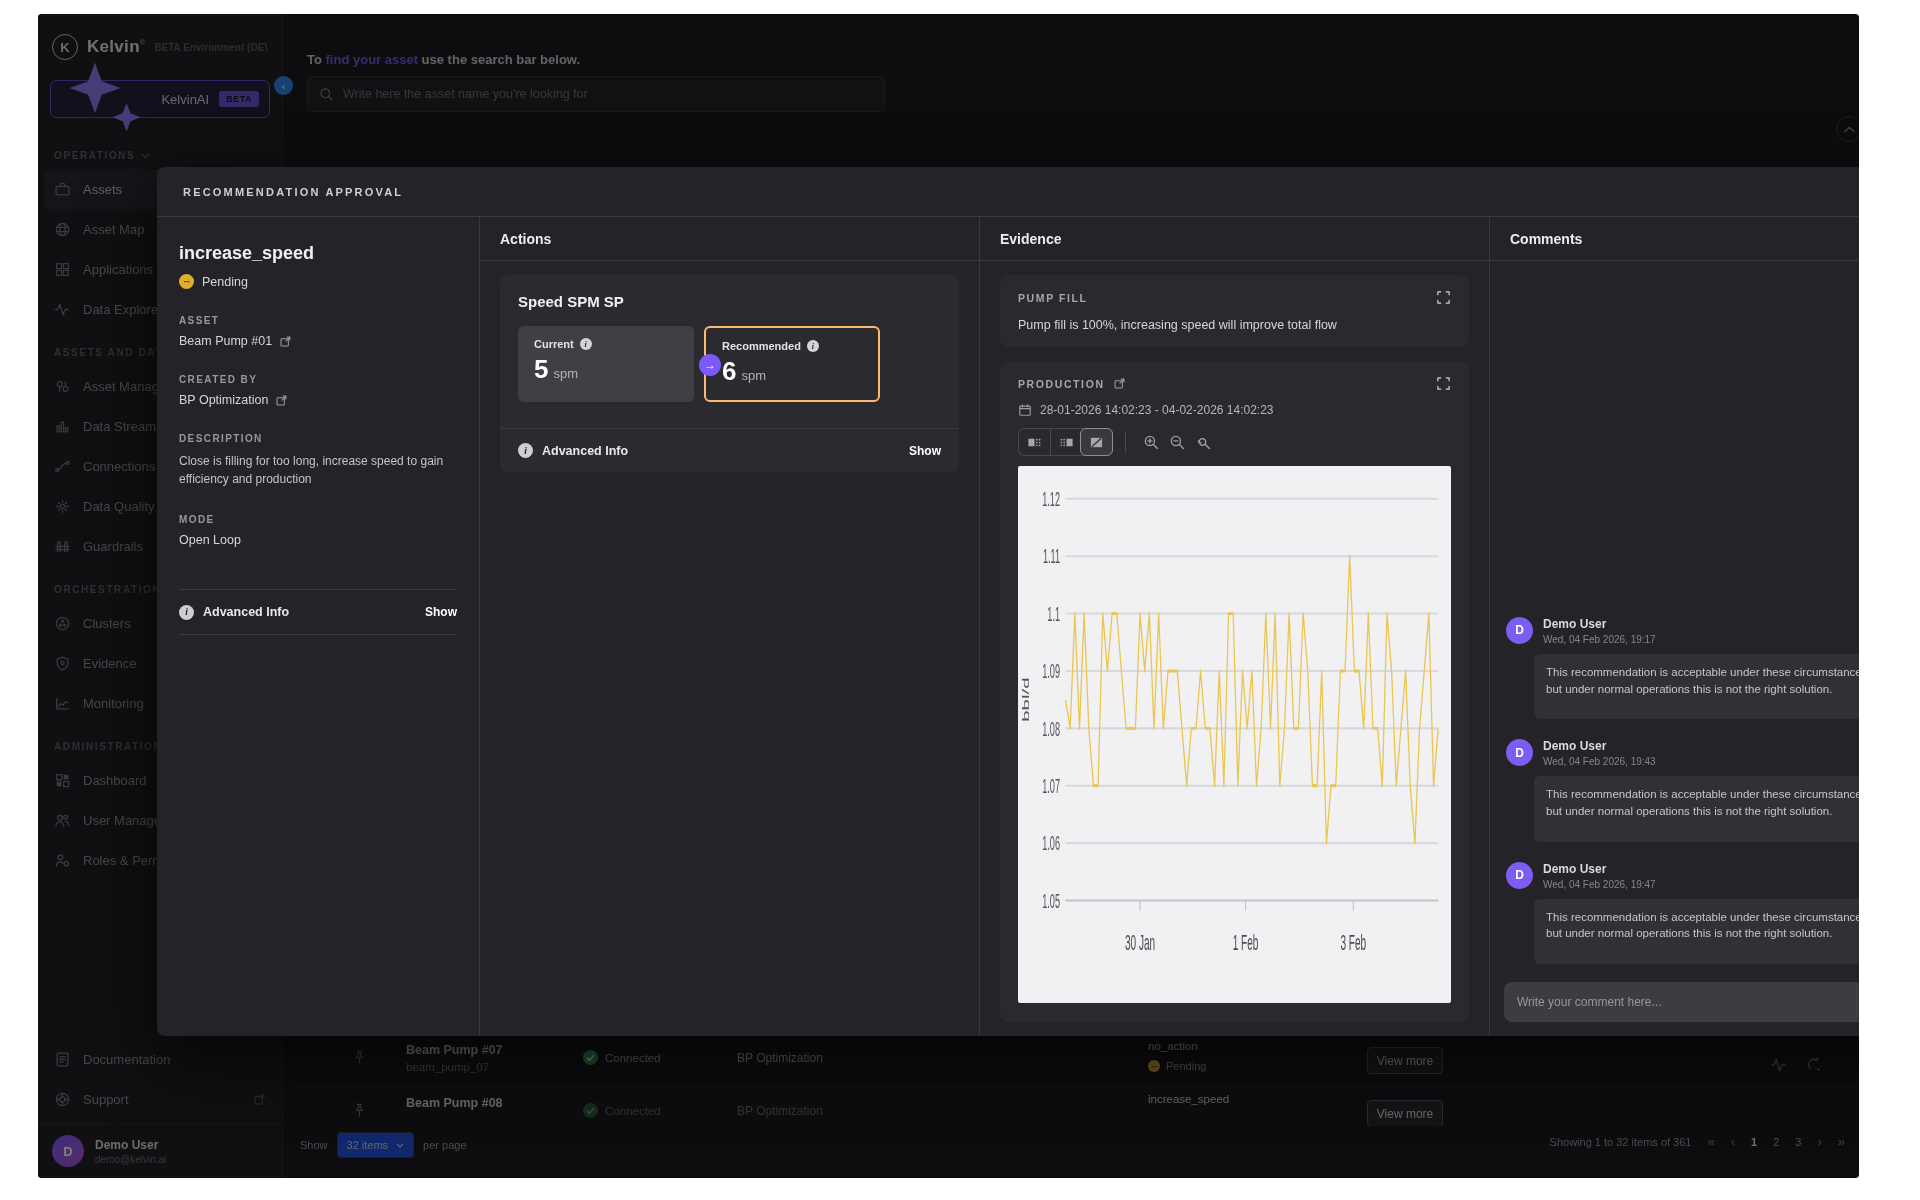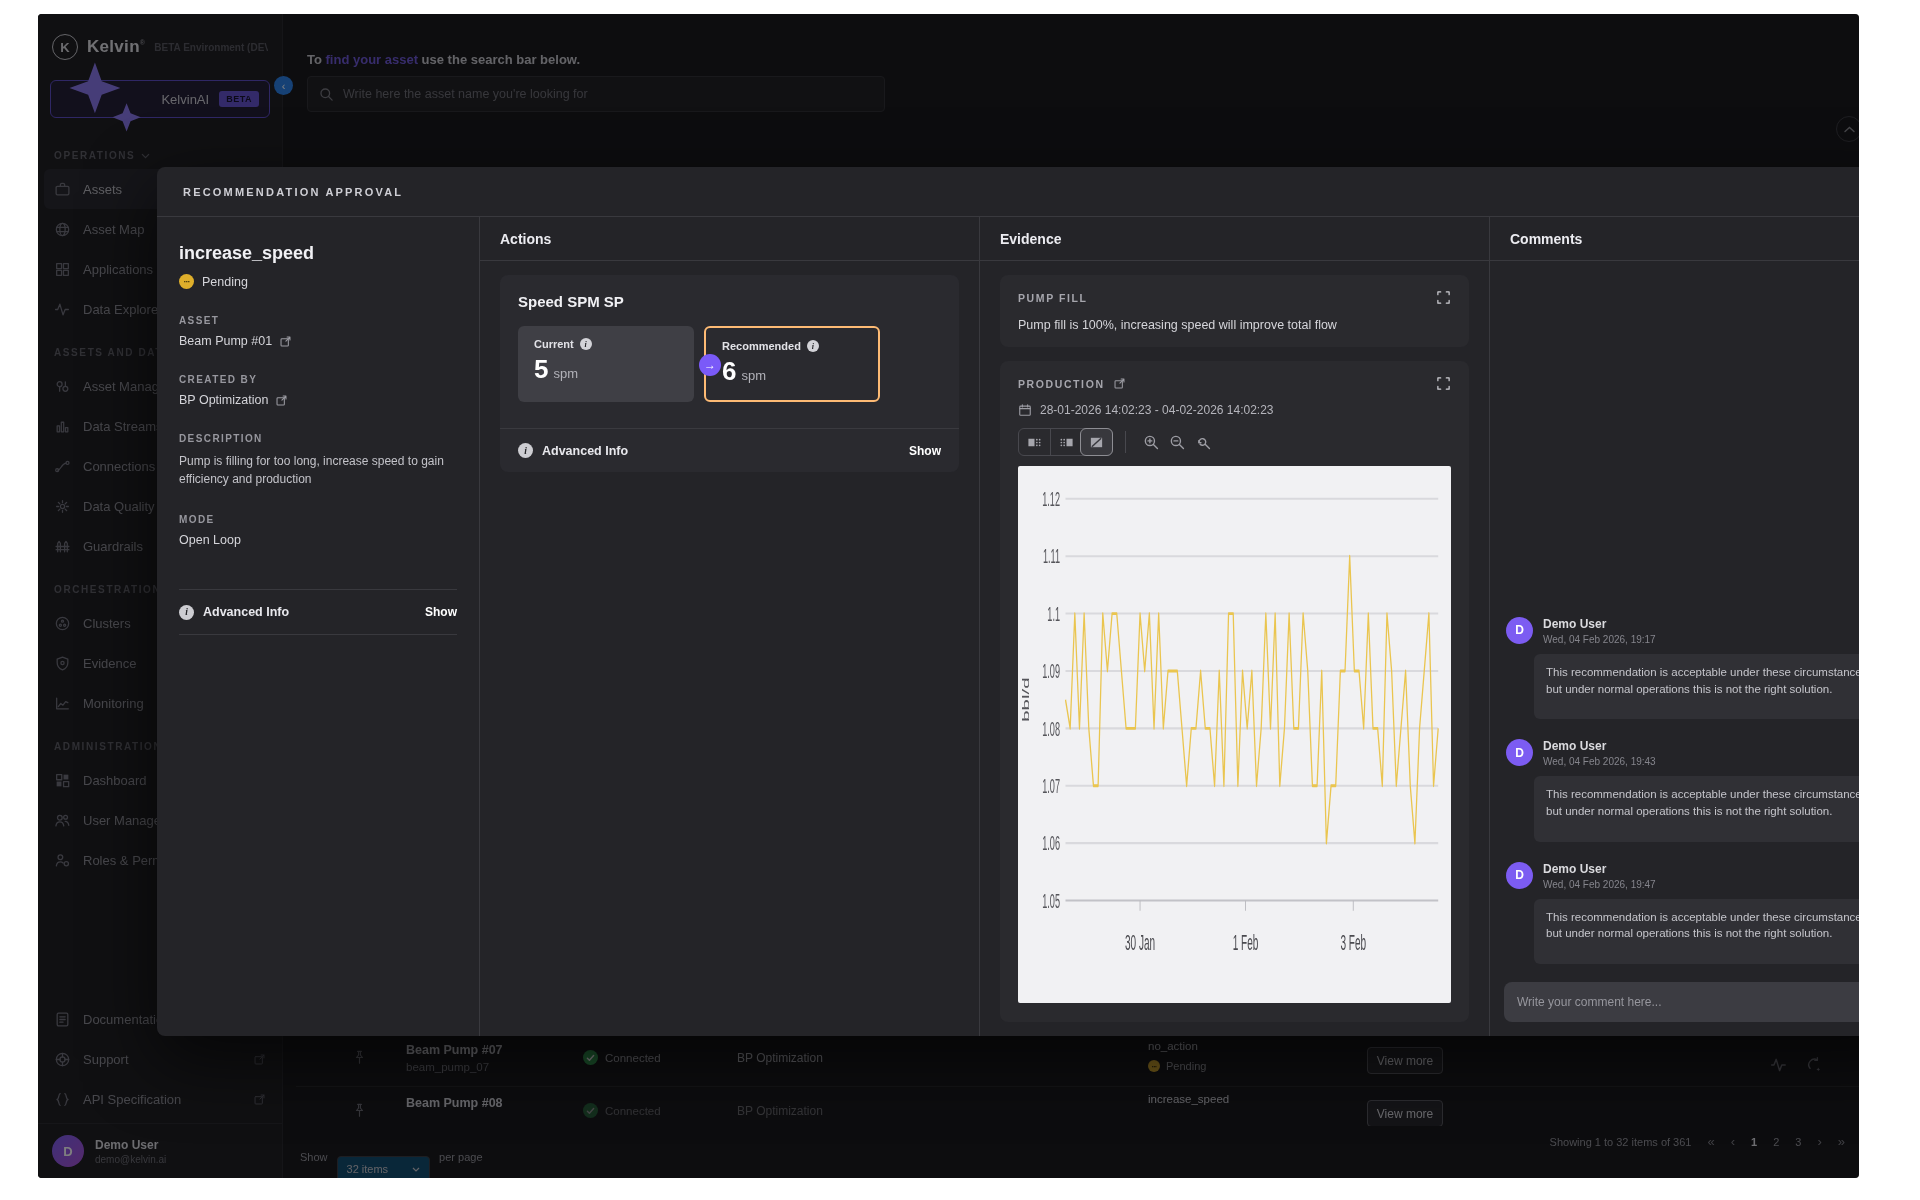--- a/index.html
+++ b/index.html
@@ -59,21 +59,21 @@
   .app-cell { left:441px; top:17px; font-size:12px; color:#b3b3ba; }
   .rec-cell { left:852px; top:6px; font-size:11.5px; color:#c9c9cf; }
   .rec-status { left:852px; top:26px; display:flex; align-items:center; gap:6px; font-size:11px; color:#9a9aa1; }
   .y-dot { width:12px; height:12px; border-radius:50%; background:#dfaf2b; color:#423408; font-size:8px; font-weight:700; display:flex; align-items:center; justify-content:center; letter-spacing:-1px; }
   .view-more { left:1071px; top:13px; width:76px; height:27px; border:1px solid #55555b; background:#232327; border-radius:4px; color:#d2d2d8; font-size:12px; display:flex; align-items:center; justify-content:center; }
   .bg-row:nth-child(2) .status-cell, .bg-row:nth-child(2) .app-cell { opacity:.5; }
 
   
   .pag-bar { position:absolute; left:0; top:1112px; width:100%; height:38px; }
   .pag-left { position:absolute; left:16px; top:6px; display:flex; align-items:center; gap:9px; font-size:11px; color:#94949b; }
-  .pp-select { height:26px; background:#0c4a6e; border:1px solid #38383d; border-radius:4px; display:flex; align-items:center; gap:24px; padding:0 9px; color:#c6c6cc;margin-top:24px; }
+  .pp-select { height:26px; background:#1d4ed8; border:1px solid #38383d; border-radius:4px; display:flex; align-items:center; gap:8px; padding:0 9px; color:#c6c6cc; }
   .pag-right { position:absolute; right:14px; top:8px; display:flex; align-items:center; gap:16px; font-size:11px; color:#94949b; }
   .pg-num.cur { color:#dcdce1; font-weight:700; }
   .pg-arrow { font-size:13px; color:#7c7c83; }
 
   
   .backdrop { position:absolute; inset:0; background:rgba(8,8,10,0.52); z-index:10; }
   .modal { position:absolute; left:119px; top:153px; width:1758px; height:869px; background:#242428; border-radius:8px; z-index:20; display:flex; flex-direction:column; box-shadow:0 24px 70px rgba(0,0,0,.65); }
   .modal-header { height:50px; border-bottom:1px solid #39393e; display:flex; align-items:center; padding:0 26px; }
   .modal-title { font-size:11px; letter-spacing:2.2px; font-weight:700; color:#cfcfd5; }
   .modal-close { margin-left:auto; color:#c9c9cf; font-size:17px; cursor:pointer; }
@@ -360,34 +360,20 @@
         </div>
         <div class="side-item">
           <span class="sicon">
             <svg class="ic" viewBox="0 0 16 16" fill="none" stroke="currentColor" stroke-width="1.2" stroke-linecap="round" stroke-linejoin="round">
               <circle cx="8" cy="8" r="5.8"></circle>
               <circle cx="8" cy="8" r="2.4"></circle>
               <path d="M8 2.2v3.4M8 10.4v3.4M2.2 8h3.4M10.4 8h3.4"></path>
             </svg>
           </span>
           <span class="slabel">Support</span>
-          <span class="ext-mini">
-            <svg class="ic" viewBox="0 0 16 16" fill="none" stroke="currentColor" stroke-width="1.2" stroke-linecap="round" stroke-linejoin="round">
-              <rect x="2.5" y="4.5" width="9" height="9" rx="1"></rect>
-              <path d="M8.5 7.5 13.5 2.5M10 2.5h3.5V6"></path>
-            </svg>
-          </span>
-        </div>
-        <div class="side-item">
-          <span class="sicon">
-            <svg class="ic" viewBox="0 0 16 16" fill="none" stroke="currentColor" stroke-width="1.2" stroke-linecap="round" stroke-linejoin="round">
-              <path d="M5.8 2.5C4.2 2.5 4.8 8 2.8 8c2 0 1.4 5.5 3 5.5M10.2 2.5c1.6 0 1 5.5 3 5.5-2 0-1.4 5.5-3 5.5"></path>
-            </svg>
-          </span>
-          <span class="slabel">API Specification</span>
           <span class="ext-mini">
             <svg class="ic" viewBox="0 0 16 16" fill="none" stroke="currentColor" stroke-width="1.2" stroke-linecap="round" stroke-linejoin="round">
               <rect x="2.5" y="4.5" width="9" height="9" rx="1"></rect>
               <path d="M8.5 7.5 13.5 2.5M10 2.5h3.5V6"></path>
             </svg>
           </span>
         </div>
       </div>
     <div class="user-row">
       <div class="avatar-grad">D</div>
@@ -612,21 +598,21 @@
         <div class="f-value">
             <span>BP Optimization</span>
           <span class="ext-ic">
               <svg class="ic" viewBox="0 0 16 16" fill="none" stroke="currentColor" stroke-width="1.3" stroke-linecap="round" stroke-linejoin="round">
                 <rect x="2.5" y="4.5" width="9" height="9" rx="1"></rect>
                 <path d="M8.5 7.5 13.5 2.5M10 2.5h3.5V6"></path>
               </svg>
             </span>
         </div>
         <div class="f-label">DESCRIPTION</div>
-        <div class="f-desc">Pump is filling for too long, increase speed to gain efficiency and production</div>
+        <div class="f-desc">Close is filling for too long, increase speed to gain efficiency and production</div>
         <div class="f-label">MODE</div>
         <div class="f-value">
             <span>Open Loop</span>
           </div>
         <div class="adv-row">
           <span class="info-dot">i</span>
           <span class="adv-lab">Advanced Info</span>
           <span class="show-lab">Show</span>
         </div>
       </div>

